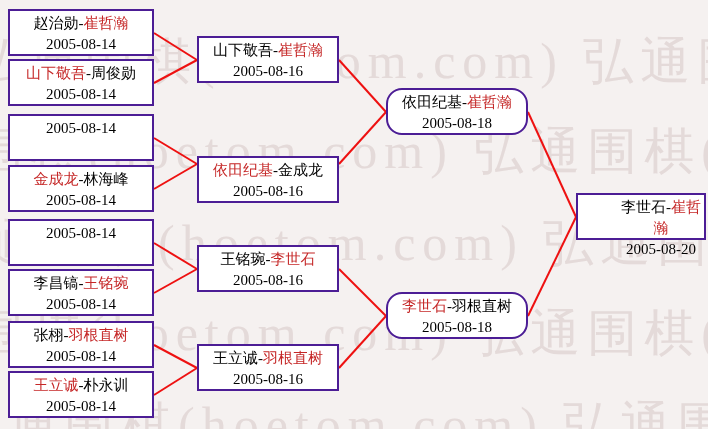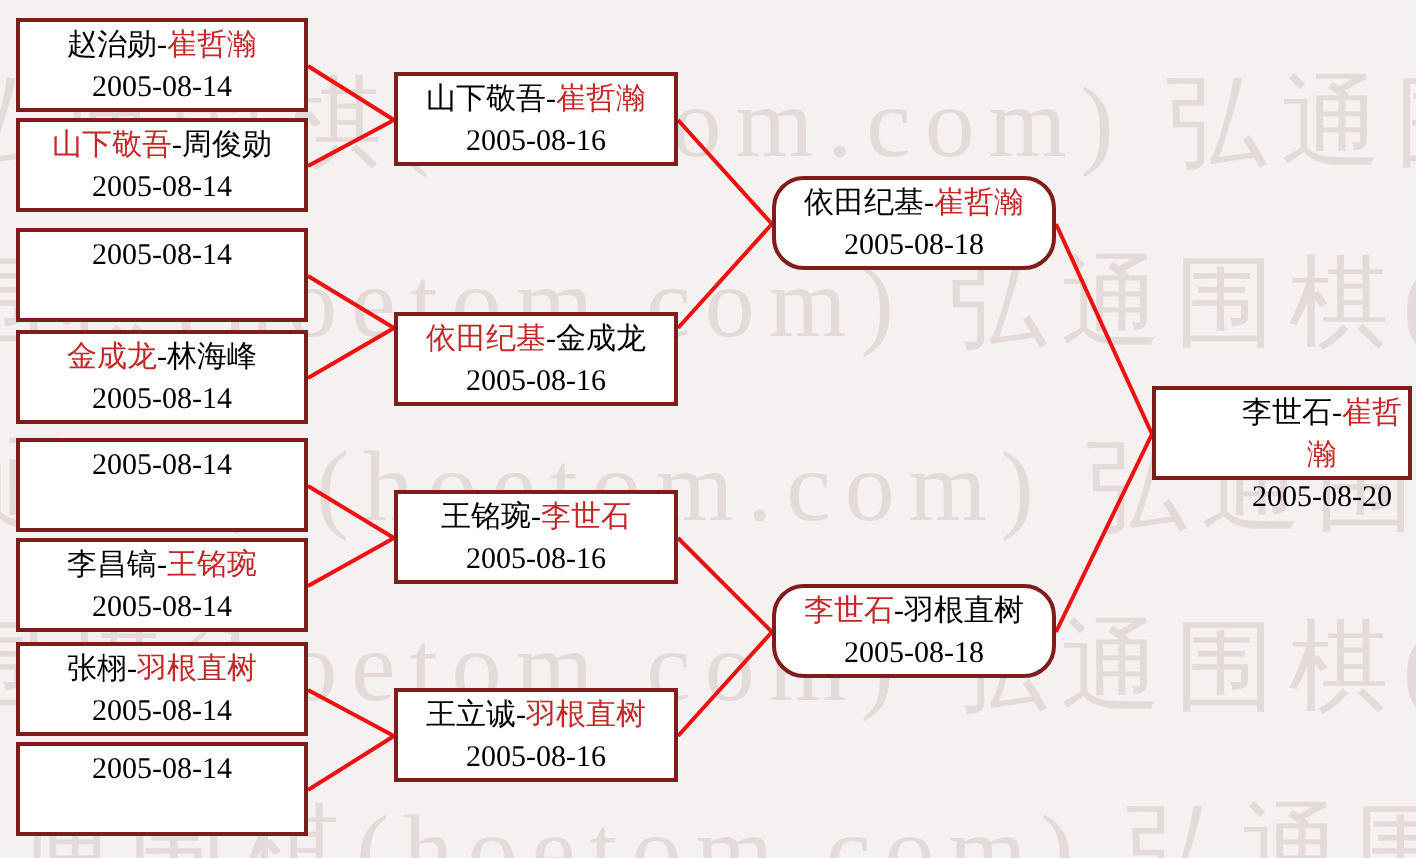--- a/index.html
+++ b/index.html
@@ -12,21 +12,21 @@
   .wm-row {
     position:absolute; white-space:nowrap;
     font-size:50px; letter-spacing:7px;
     color:#e4dad9; font-family:"Liberation Serif", serif;
     user-select:none;
   }
   svg.lines { position:absolute; left:0; top:0; z-index:1; }
   svg.lines line { stroke:#ee1111; stroke-width:2; }
   .match {
     position:absolute; z-index:2; box-sizing:border-box;
-    background:#ffffff; border:2px solid #7f1d1d;
+    background:#ffffff; border:2px solid #4c1d95;
     text-align:center; color:#000000;
     font-size:15px; line-height:21px; padding-top:2px;
   }
   .match .win { color:#c52727; }
   .r1 { left:8px;   width:146px; height:47px; }
   .r2 { left:197px; width:142px; height:47px; }
   .sf { left:386px; width:142px; height:47px;border-radius:16px; }
   .fin{ left:576px; width:130px; height:47px;padding-left:40px; }
   .names span { display:inline; }
 </style>
@@ -80,20 +80,21 @@
   </div>
   <div class="match r1" style="top:269px">
     <div class="names"><span class="p1">李昌镐</span><span class="sep">-</span><span class="p2 win">王铭琬</span></div>
     <div class="date">2005-08-14</div>
   </div>
   <div class="match r1" style="top:321px">
     <div class="names"><span class="p1">张栩</span><span class="sep">-</span><span class="p2 win">羽根直树</span></div>
     <div class="date">2005-08-14</div>
   </div>
   <div class="match r1" style="top:371px">
+    <div class="names"><span class="p1 win">王立诚</span><span class="sep">-</span><span class="p2">朴永训</span></div>
     <div class="date">2005-08-14</div>
   </div>
 
   <div class="match r2" style="top:36px">
     <div class="names"><span class="p1">山下敬吾</span><span class="sep">-</span><span class="p2 win">崔哲瀚</span></div>
     <div class="date">2005-08-16</div>
   </div>
   <div class="match r2" style="top:156px">
     <div class="names"><span class="p1 win">依田纪基</span><span class="sep">-</span><span class="p2">金成龙</span></div>
     <div class="date">2005-08-16</div>

